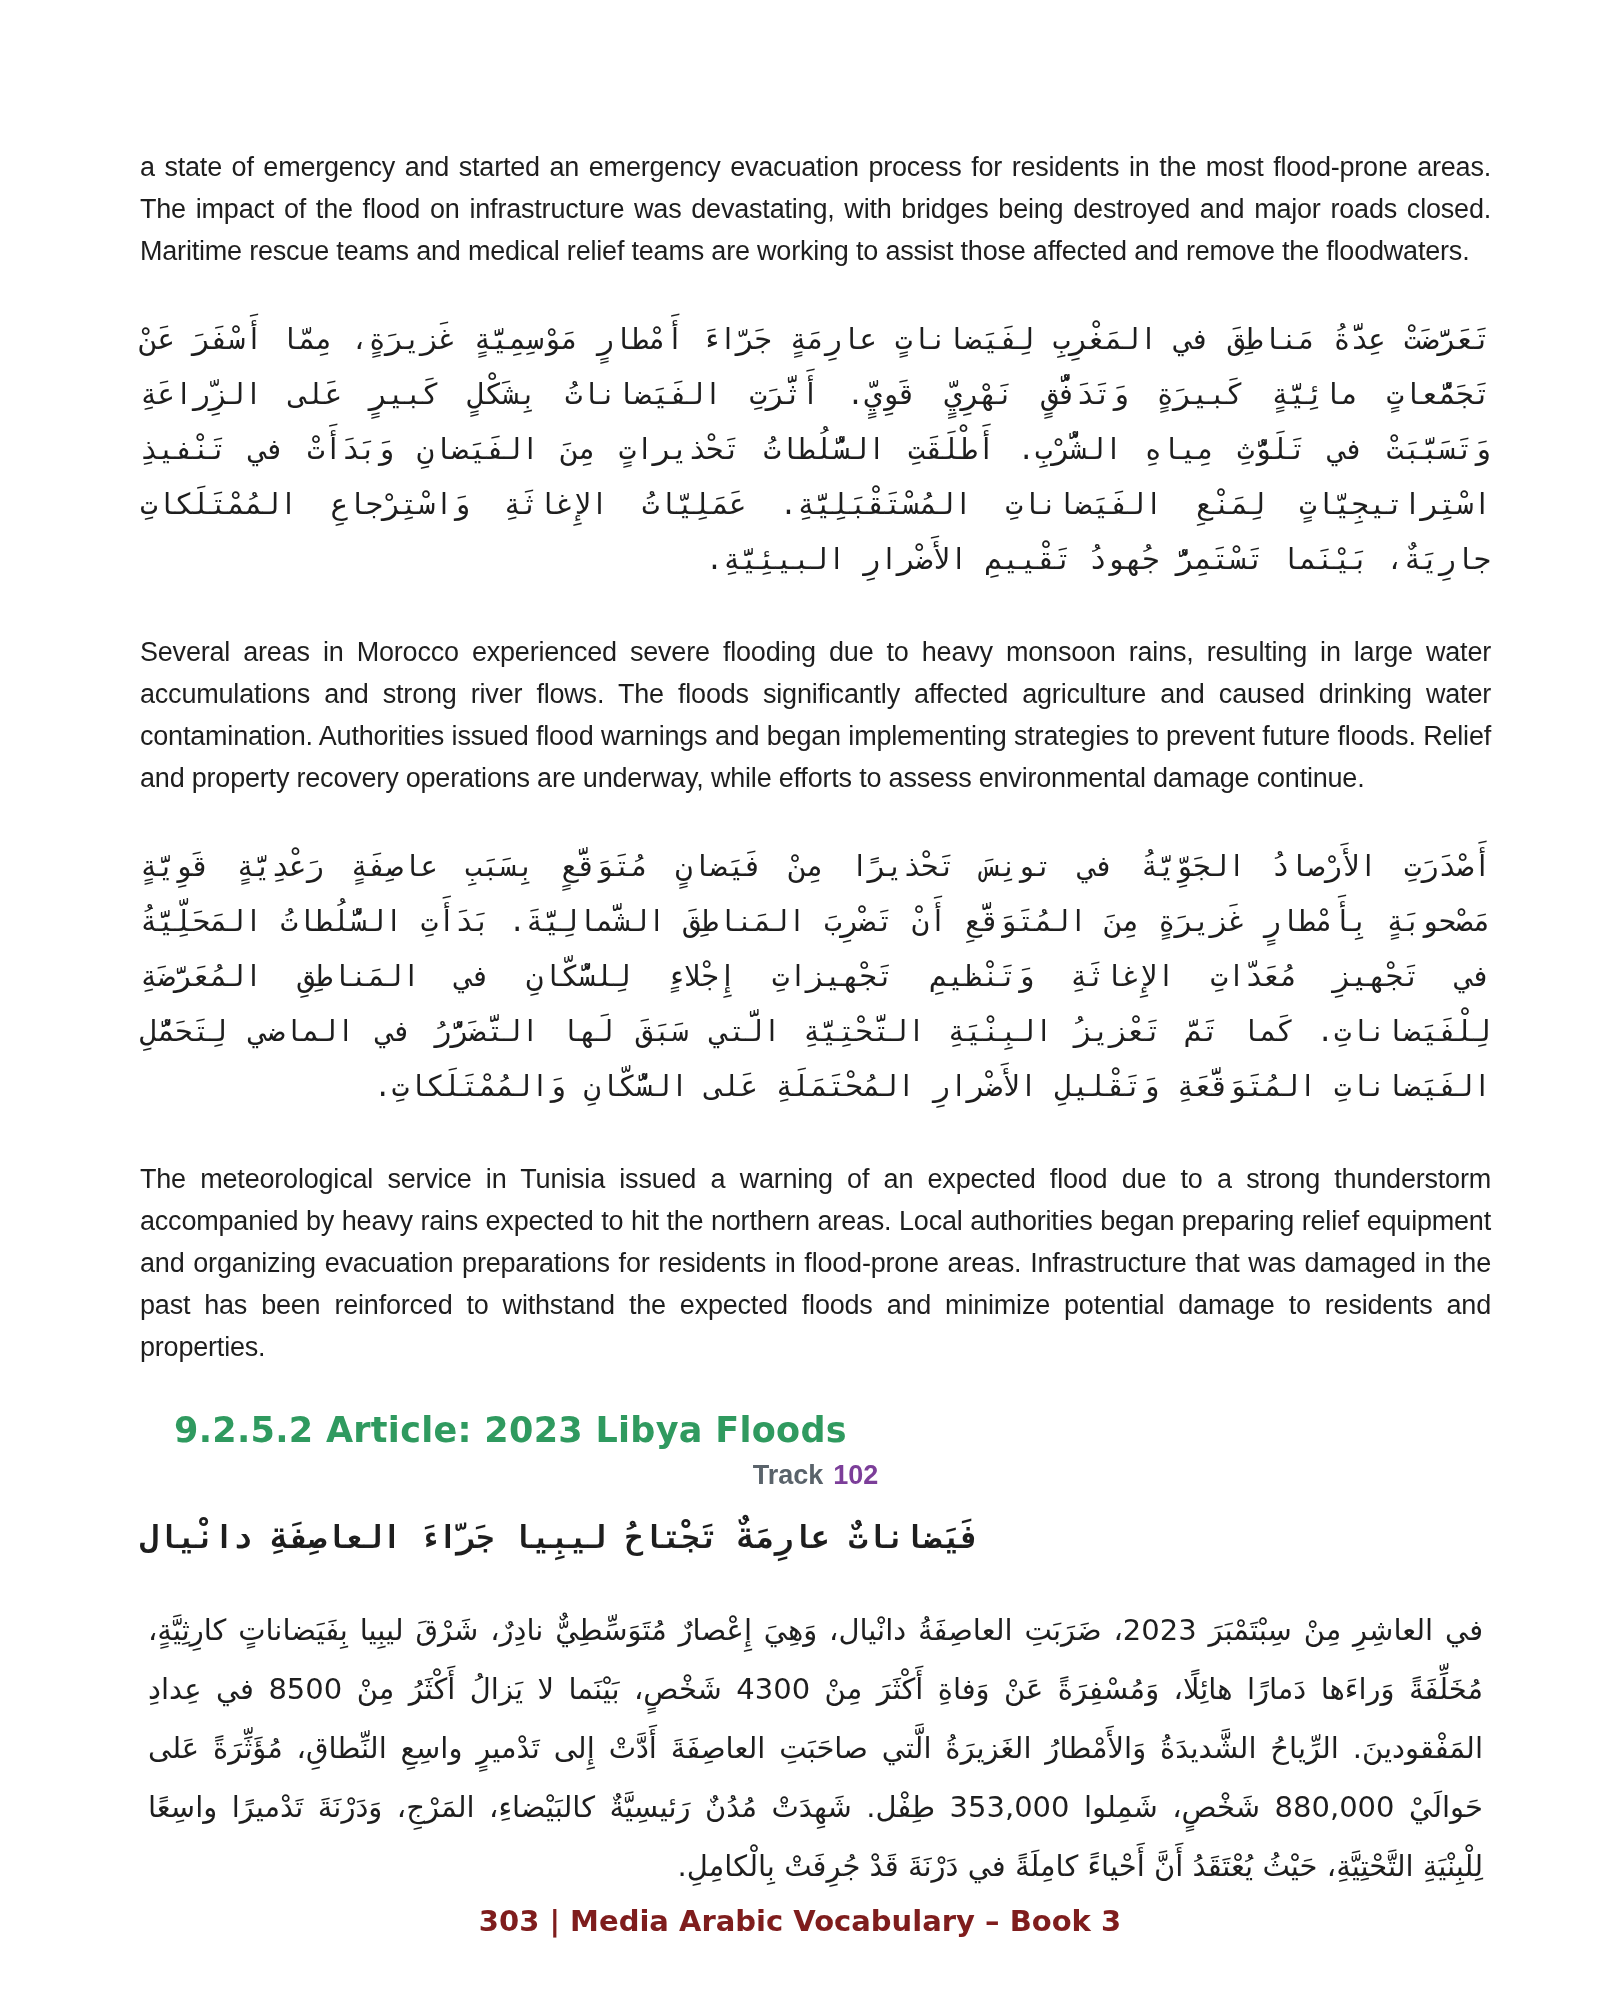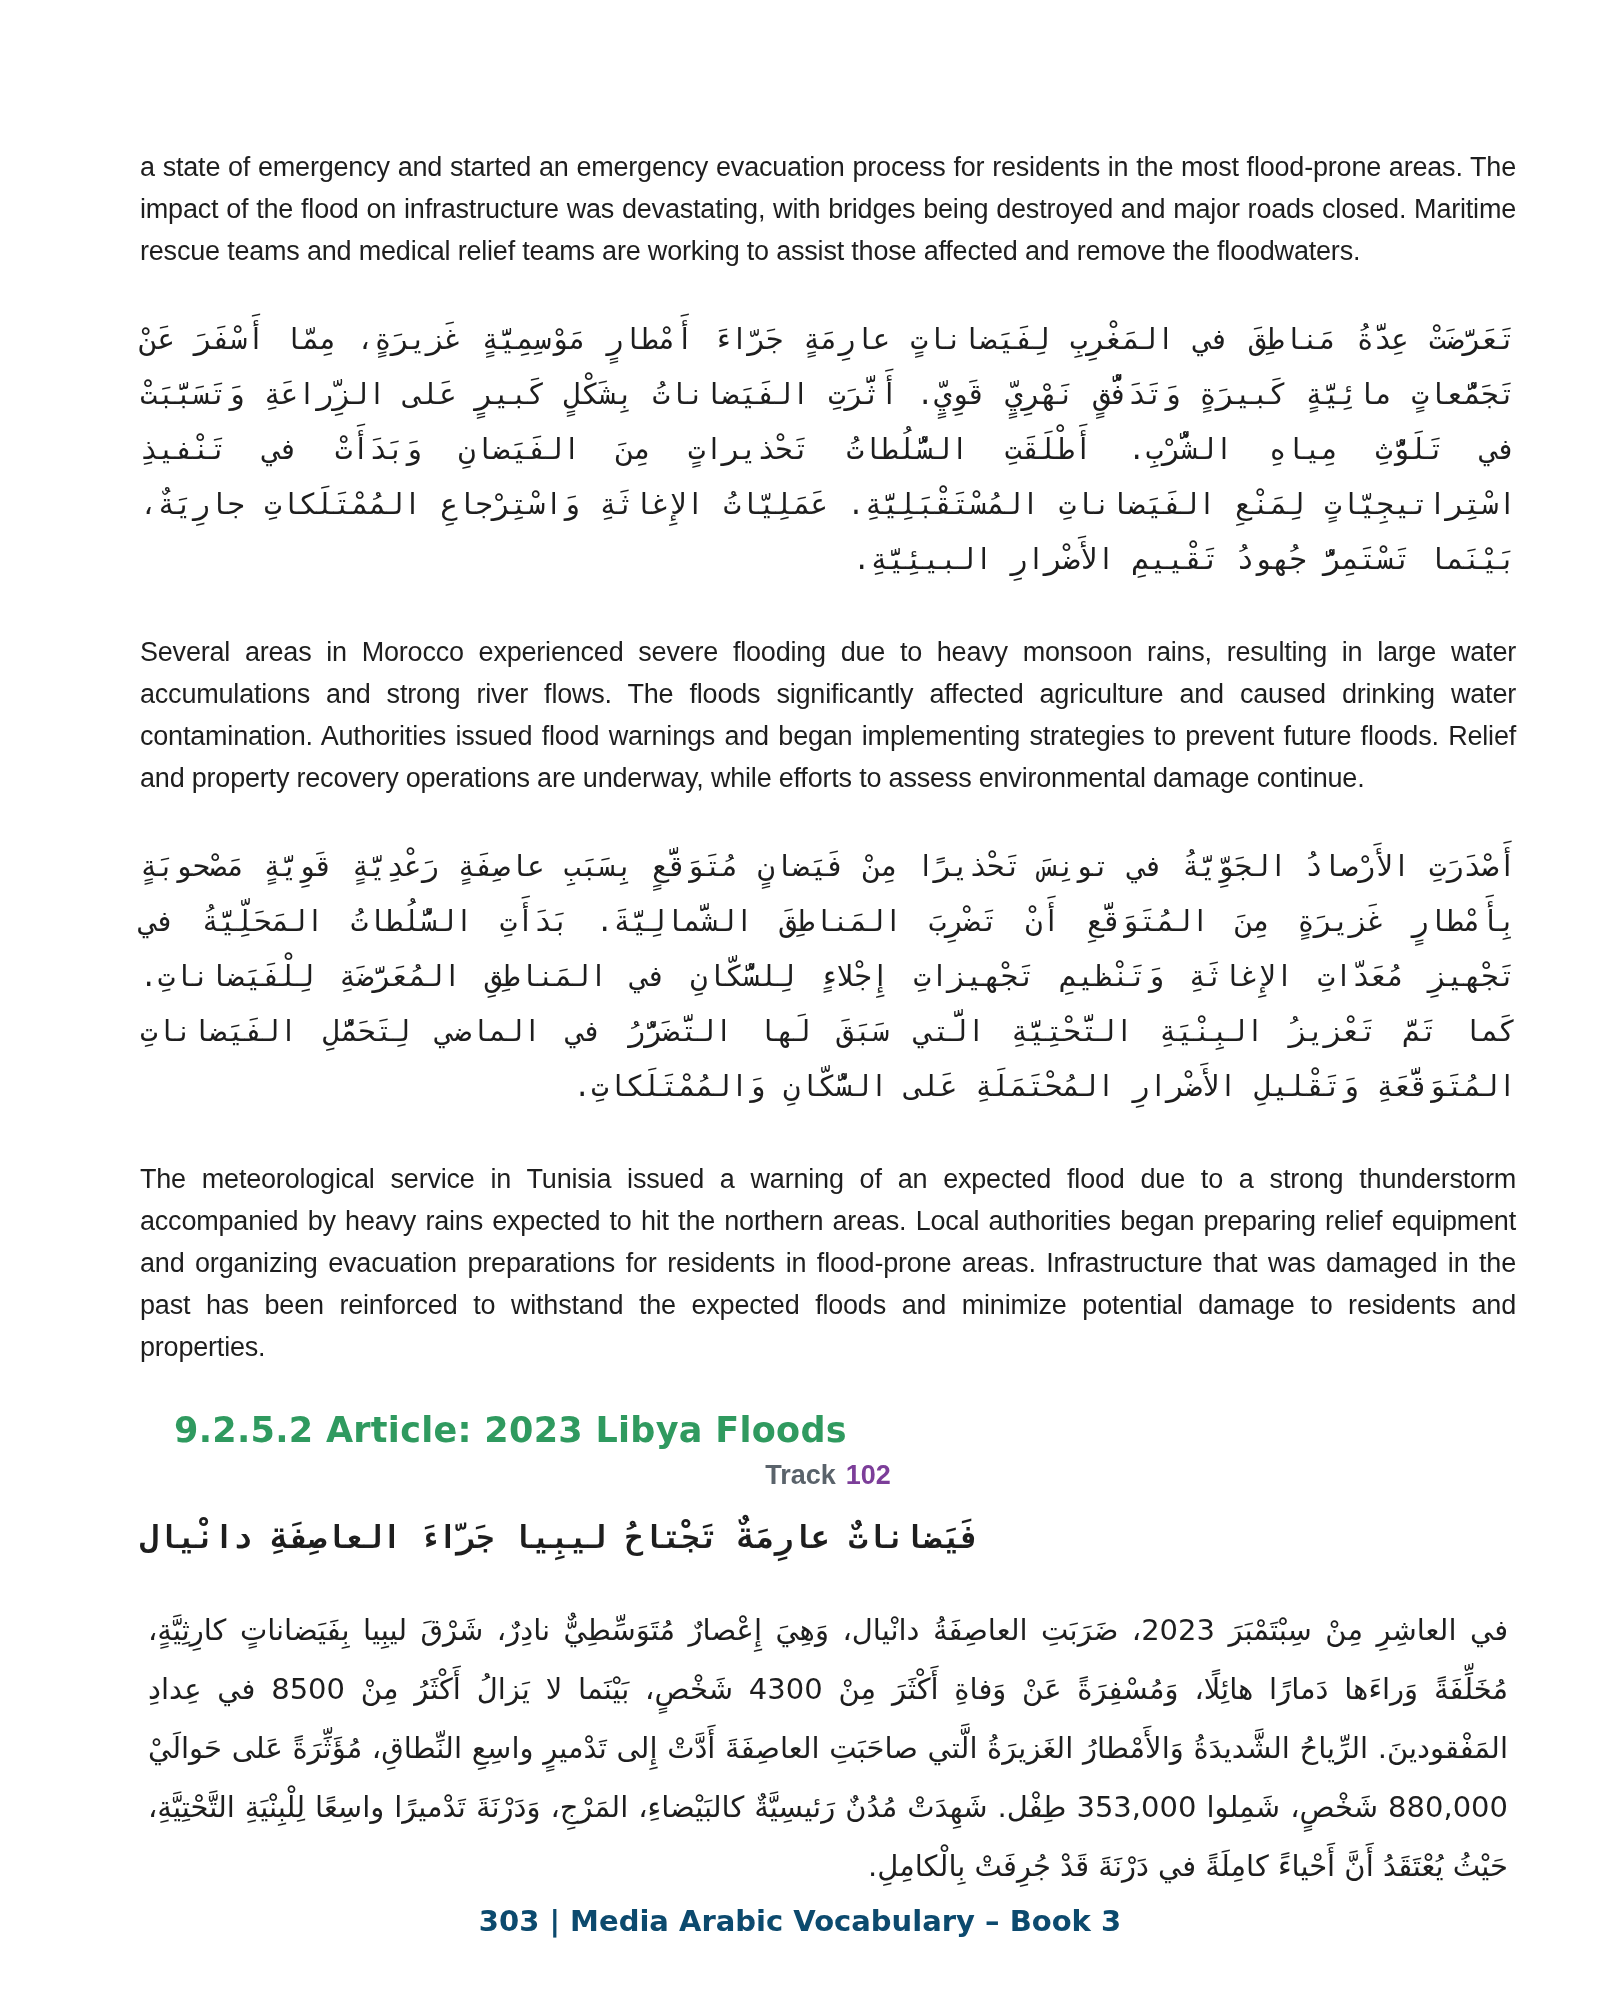--- a/index.html
+++ b/index.html
@@ -12,21 +12,21 @@
   .page{
     position:relative;
     width:1600px;
     height:2000px;
     background:#ffffff;
     font-family:"Liberation Sans", sans-serif;
     color:var(--body_text);
     overflow:hidden;
   }
   .content{
-    padding:146px 84px 0 140px;
+    padding:146px 109px 0 140px;
   }
   .para-en{
     font-size:27px;
     line-height:42px;
     letter-spacing:-0.2px;
     text-align:justify;
     margin:0 0 42px 0;
   }
   .para-ar{
     direction:rtl;
@@ -75,21 +75,21 @@
   }
   .page-footer{
     position:absolute;
     left:0;
     right:0;
     bottom:62px;
     text-align:center;
     font-family:"DejaVu Sans", sans-serif;
     font-size:29px;
     font-weight:bold;
-    color:#0c4a6e;
+    color:#7f1d1d;
   }
 </style>
 </head>
 <body>
 
 <div class="page">
   <div class="content">
 
     <p class="para-en" lang="en">a state of emergency and started an emergency evacuation process for residents in the most flood-prone areas. The impact of the flood on infrastructure was devastating, with bridges being destroyed and major roads closed. Maritime rescue teams and medical relief teams are working to assist those affected and remove the floodwaters.</p>
 

